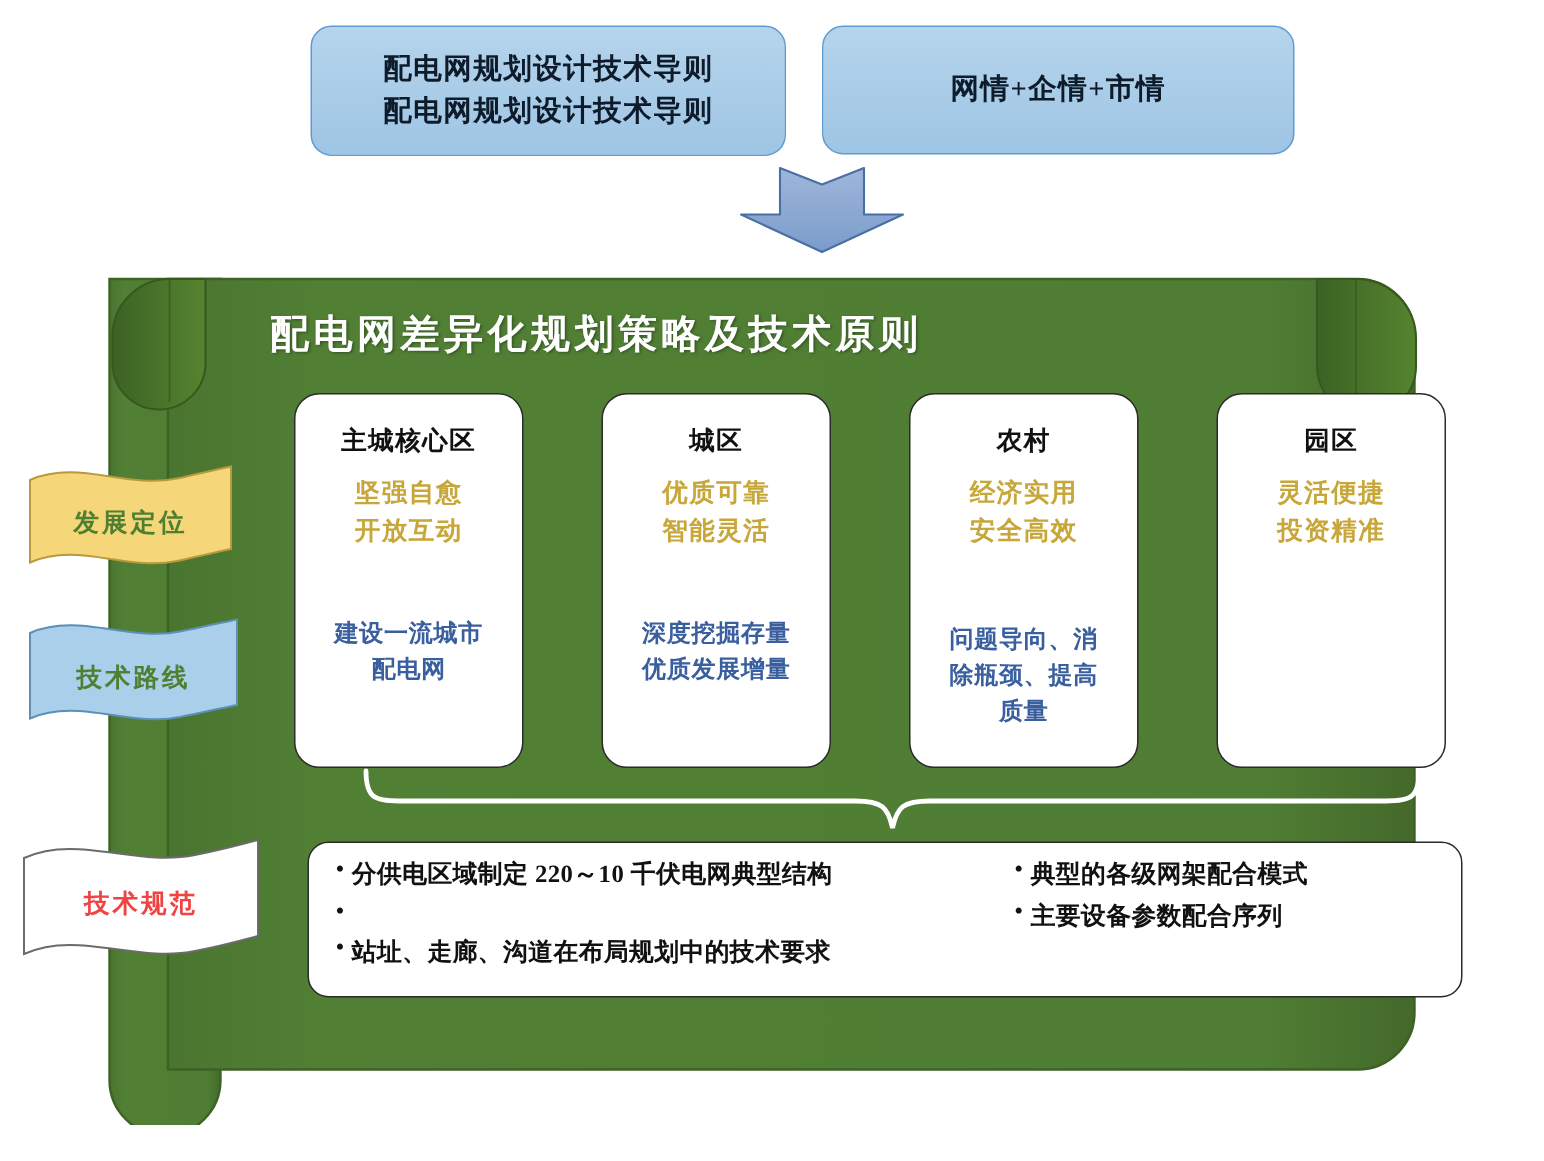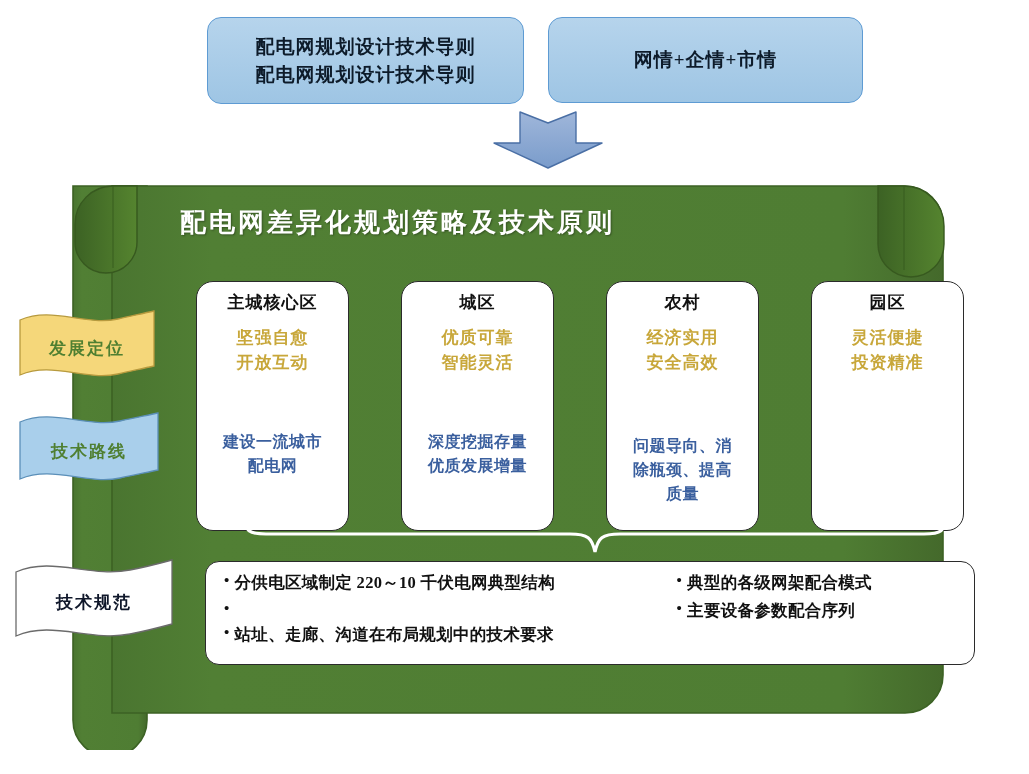--- a/index.html
+++ b/index.html
@@ -45,22 +45,21 @@
     font-size:26px;font-weight:bold;letter-spacing:3px;
     text-shadow:1px 1px 2px rgba(0,0,0,.35);
   }
 
   
   .card{
     position:absolute;top:262px;width:153px;height:250px;
     background:#ffffff;border:1.6px solid #2b2b2b;
     border-radius:17px;box-sizing:border-box;
     display:flex;flex-direction:column;align-items:center;
-    padding:11px 7px 8px 7px;
-    margin-top:19px;
+    padding:21px 7px 8px 7px;
   }
   #card-0{left:196px;}
   #card-1{left:401px;}
   #card-2{left:606px;}
   #card-3{left:811px;}
   .card-title{
     font-size:17px;font-weight:bold;color:#111;letter-spacing:1px;
     text-align:center;line-height:1.2;
   }
   .card-position{
@@ -103,21 +102,21 @@
   .ribbon svg{position:absolute;left:0;top:0;}
   .ribbon-label{
     position:absolute;width:100%;text-align:center;
     font-size:17px;font-weight:bold;letter-spacing:2px;
   }
   #ribbon-position{left:18px;top:310px;width:138px;height:78px;}
   #ribbon-position .ribbon-label{top:27px;color:#4f7f31;}
   #ribbon-route{left:18px;top:412px;width:142px;height:80px;}
   #ribbon-route .ribbon-label{top:28px;color:#4f7f31;}
   #ribbon-spec{left:14px;top:558px;width:160px;height:92px;}
-  #ribbon-spec .ribbon-label{top:33px;color:#0f172a;}
+  #ribbon-spec .ribbon-label{top:33px;color:#ef4444;}
 </style>
 </head>
 <body>
 
 <div id="stage">
 
   <div class="topbox" id="topbox-guidelines">
     <span>配电网规划设计技术导则</span>
     <span>配电网规划设计技术导则</span>
   </div>

